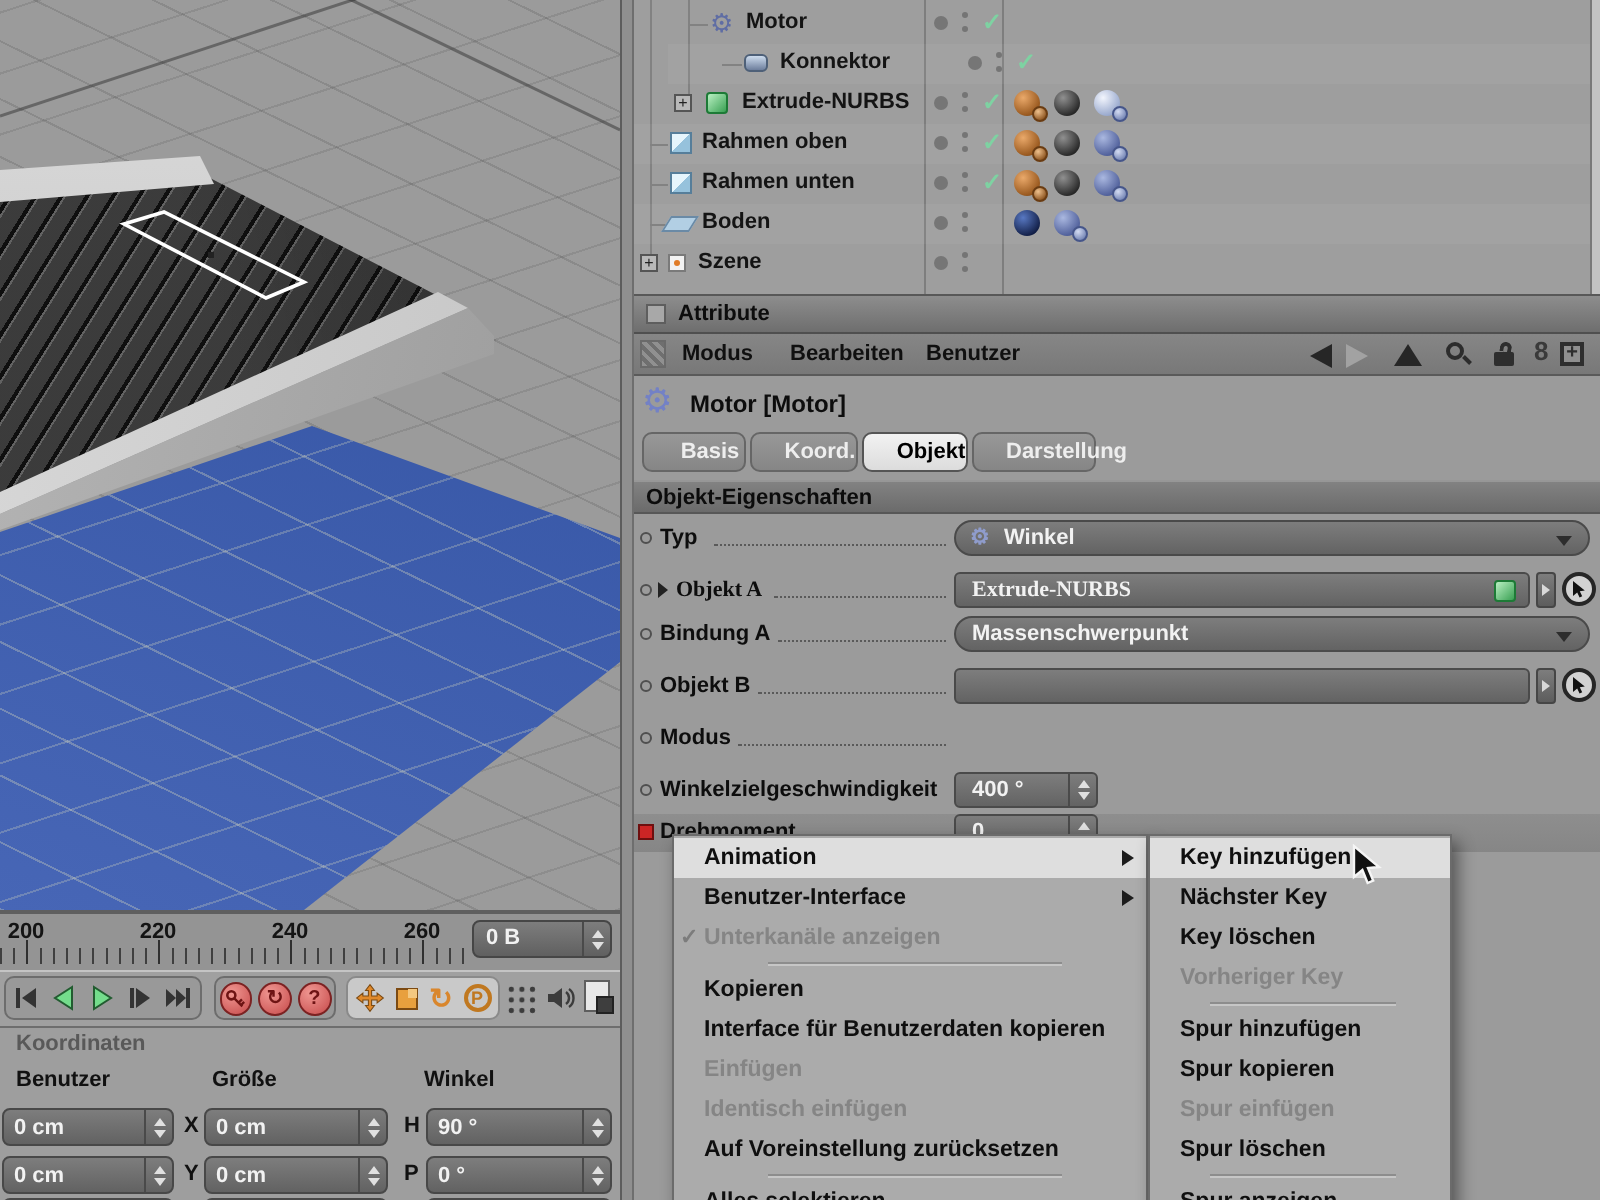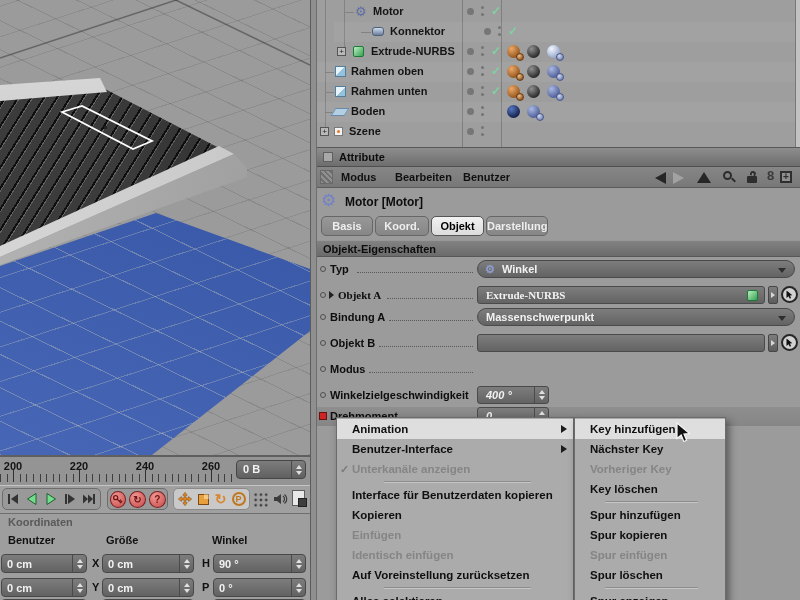--- a/index.html
+++ b/index.html
@@ -89,37 +89,37 @@
   .lock{position:absolute;width:10px;height:7px;background:#2e2e2e;border-radius:1px;}
   .lock:before{content:"";position:absolute;left:1px;top:-5px;width:6px;height:5px;border:2px solid #2e2e2e;border-bottom:none;
                border-radius:4px 4px 0 0;box-sizing:border-box;transform:translateX(2px) rotate(12deg);}
   .hist8{position:absolute;font-weight:700;font-size:13px;color:#3a3a3a;top:1px;}
   .addbox{position:absolute;width:12px;height:12px;border:2px solid #2e2e2e;box-sizing:border-box;
           font-weight:700;font-size:10px;line-height:8px;text-align:center;color:#2e2e2e;background:#8f8f8f;}
   .objhdr{position:absolute;left:4px;top:44px;height:20px;}
   .objhdr .gear{font-size:17px;line-height:17px;color:#7381c6;}
   .objhdr .txt{position:absolute;left:24px;top:3px;font-weight:700;font-size:12px;white-space:nowrap;color:#0d0d0d;}
   .tab{position:absolute;top:68px;height:20px;border:1px solid #666;border-radius:5px;box-sizing:border-box;
-       background:linear-gradient(#989898,#868686);color:#eee;font-weight:700;text-align:center;line-height:18px;cursor:default;}
+       background:linear-gradient(#989898,#868686);color:#eee;font-weight:700;text-align:center;line-height:18px;cursor:default;padding-left:16px;}
   .tab.active{background:linear-gradient(#f2f2f2,#dcdcdc);color:#000;border-color:#555;}
   .section{position:absolute;left:0;top:92px;width:483px;height:17px;
            background:linear-gradient(#828282,#6b6b6b);border-top:1px solid #979797;border-bottom:1px solid #575757;box-sizing:border-box;}
   .section .txt{position:absolute;left:6px;top:2px;font-weight:700;color:#0c0c0c;}
   .arow{position:absolute;left:0;width:483px;height:19px;}
   .arow .albl{position:absolute;left:13px;top:3px;font-weight:700;color:#0d0d0d;white-space:nowrap;}
   .adot{position:absolute;left:3px;top:6px;width:6px;height:6px;border:1px solid #4f4f4f;border-radius:50%;box-sizing:border-box;}
   .akey{position:absolute;left:2px;top:5px;width:8px;height:8px;background:#cc2525;border:1px solid #6e0f0f;box-sizing:border-box;}
   .aexp{position:absolute;left:12px;top:5px;width:0;height:0;border-left:5px solid #222;border-top:4px solid transparent;border-bottom:4px solid transparent;}
   .aexp + .albl{left:21px;}
   .leader{position:absolute;top:11px;border-bottom:1px dotted #5a5a5a;height:1px;}
   .dd,.lfield,.spinf{position:absolute;top:0;height:18px;background:linear-gradient(#7d7d7d,#636363);
        border:1px solid #4a4a4a;box-sizing:border-box;color:#f2f2f2;font-weight:700;}
   .dd{border-radius:9px;}
   .lfield{border-radius:3px;}
-  .spinf{border-radius:3px;font-style:italic;}
+  .spinf{border-radius:3px;}
   .fval{position:absolute;left:8px;top:2px;white-space:nowrap;}
   .dd-arrow{position:absolute;right:8px;top:7px;border-left:4px solid transparent;border-right:4px solid transparent;border-top:5px solid #2d2d2d;}
   .spin{position:absolute;right:0;top:0;width:13px;height:16px;border-left:1px solid #4a4a4a;
         display:flex;flex-direction:column;align-items:center;justify-content:center;gap:2px;}
   .su{width:0;height:0;border-left:3px solid transparent;border-right:3px solid transparent;border-bottom:4px solid #e0e0e0;}
   .sd{width:0;height:0;border-left:3px solid transparent;border-right:3px solid transparent;border-top:4px solid #e0e0e0;}
   .minibtn{position:absolute;width:10px;height:18px;background:linear-gradient(#7d7d7d,#5d5d5d);border:1px solid #464646;
            box-sizing:border-box;border-radius:2px;}
   .minibtn:after{content:"";position:absolute;left:2px;top:5px;border-left:4px solid #d8d8d8;border-top:3px solid transparent;border-bottom:3px solid transparent;}
   .picker{position:absolute;width:17px;height:17px;border-radius:50%;background:#d2d2d2;border:2px solid #262626;box-sizing:border-box;}
@@ -562,34 +562,34 @@
 
   <div class="menu" style="left:336px;top:417px;width:238px;">
     <div class="mitem hl">
       <span>Animation</span><span class="subarrow"></span></div>
     <div class="mitem">
       <span>Benutzer-Interface</span><span class="subarrow"></span></div>
     <div class="mitem dis">
       <span class="mcheck">✓</span>
       <span>Unterkanäle anzeigen</span></div>
     <div class="msep"></div>
+    <div class="mitem"><span>Kopieren</span></div>
     <div class="mitem"><span>Interface für Benutzerdaten kopieren</span></div>
-    <div class="mitem"><span>Kopieren</span></div>
     <div class="mitem dis"><span>Einfügen</span></div>
     <div class="mitem dis"><span>Identisch einfügen</span></div>
     <div class="mitem"><span>Auf Voreinstellung zurücksetzen</span></div>
     <div class="msep"></div>
     <div class="mitem"><span>Alles selektieren</span></div>
   </div>
 
   <div class="menu" style="left:574px;top:417px;width:152px;">
     <div class="mitem hl"><span>Key hinzufügen</span></div>
     <div class="mitem"><span>Nächster Key</span></div>
+    <div class="mitem"><span>Key löschen</span></div>
     <div class="mitem dis"><span>Vorheriger Key</span></div>
-    <div class="mitem"><span>Key löschen</span></div>
     <div class="msep"></div>
     <div class="mitem"><span>Spur hinzufügen</span></div>
     <div class="mitem"><span>Spur kopieren</span></div>
     <div class="mitem dis"><span>Spur einfügen</span></div>
     <div class="mitem"><span>Spur löschen</span></div>
     <div class="msep"></div>
     <div class="mitem"><span>Spur anzeigen</span></div>
   </div>
 
   <svg class="cursor" width="15" height="21" viewBox="0 0 15 21">

